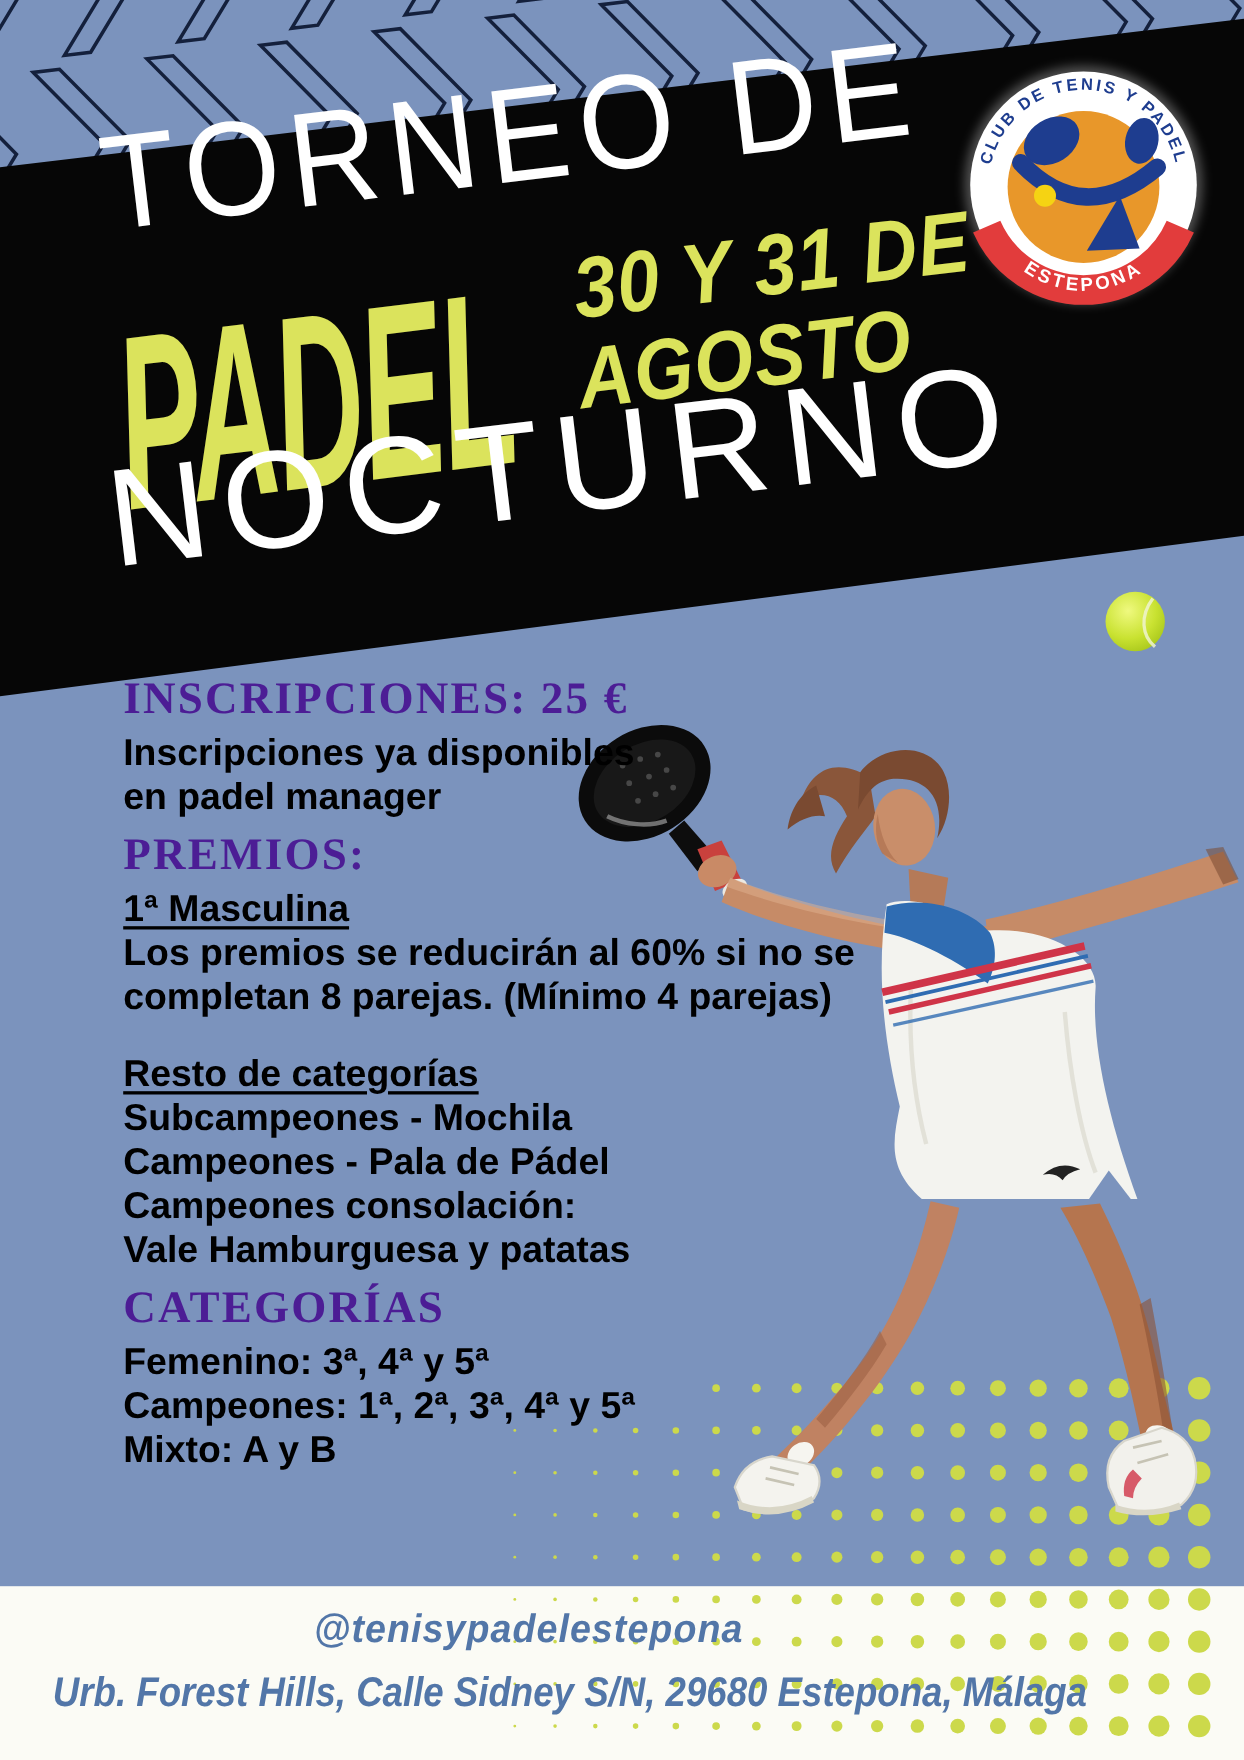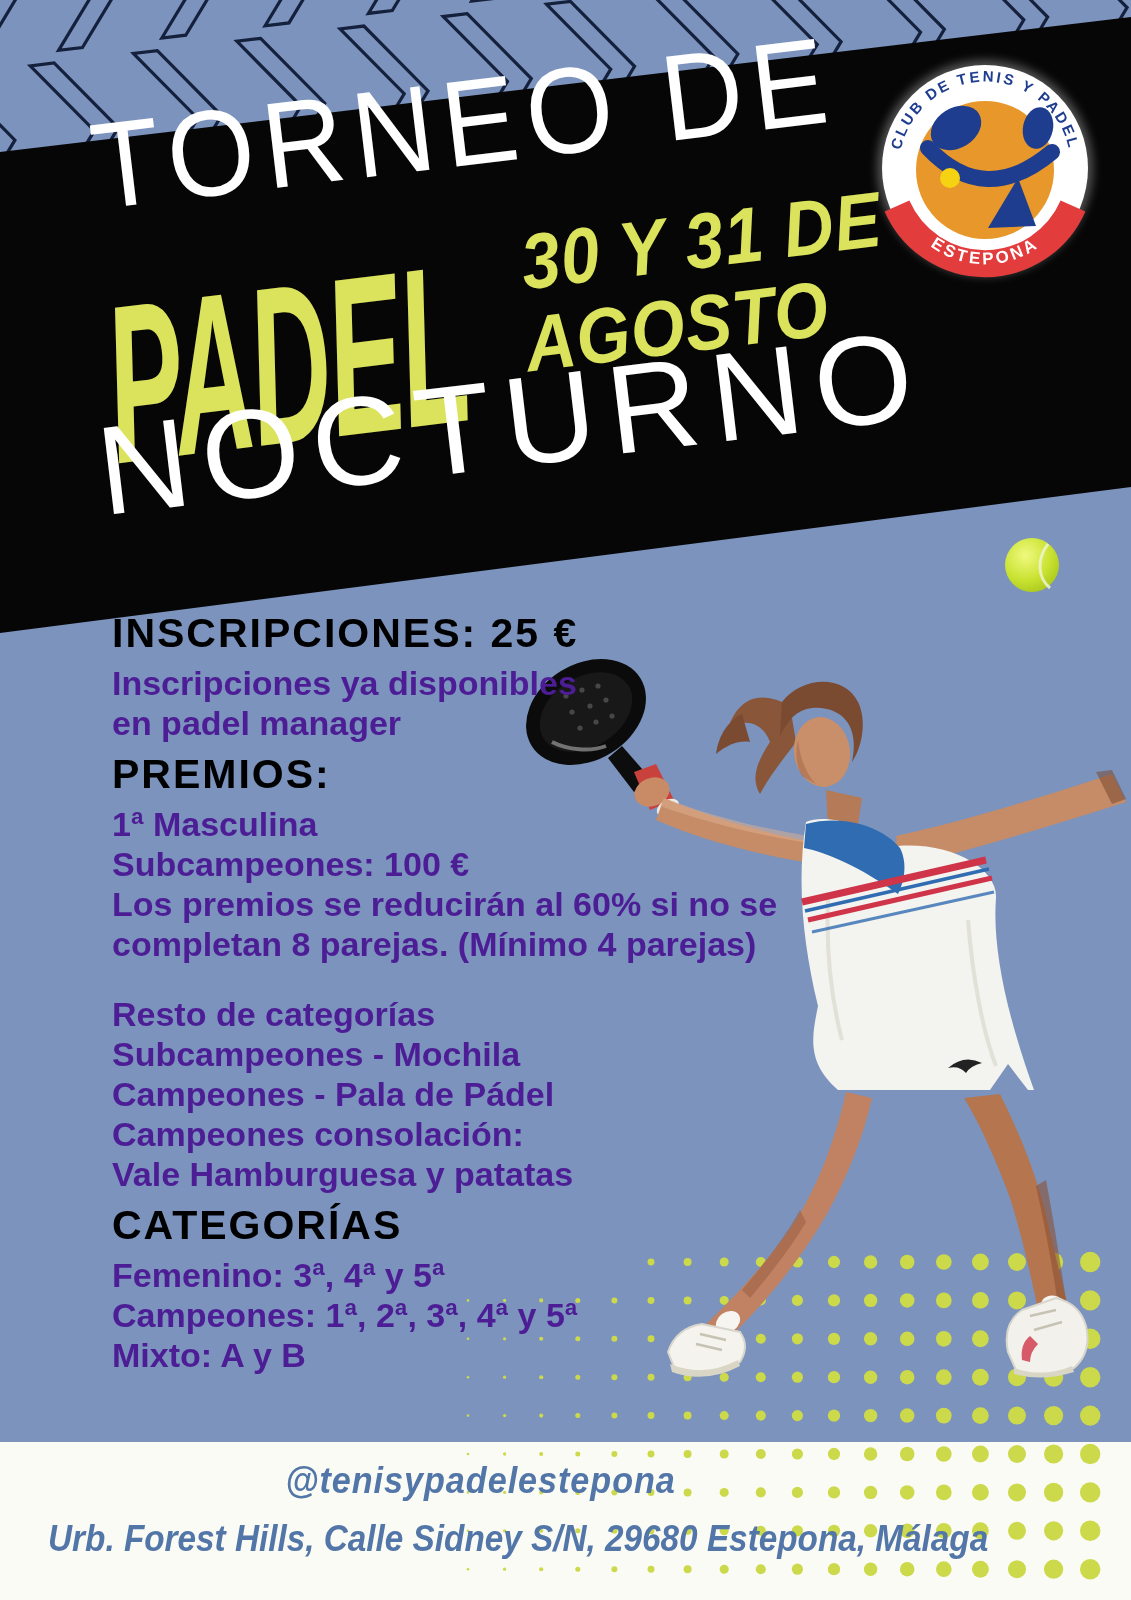--- a/index.html
+++ b/index.html
@@ -24,23 +24,23 @@
     color:#dbe35c;font-size:150px;font-weight:700;font-style:italic;letter-spacing:-2px;
     transform:rotate(-7deg) scale(0.74,1.5);transform-origin:left top;white-space:nowrap;
   }
   .t-date{
     color:#dbe35c;font-size:66px;font-weight:700;font-style:italic;letter-spacing:1px;
     transform:rotate(-7deg) scale(1.05,1.18);transform-origin:left top;white-space:nowrap;
   }
 
   
   .content{left:112px;top:610px;width:680px;}
-  .h-acc{color:#000000;font-size:41px;font-weight:700;letter-spacing:2px;margin:0 0 6px 0;white-space:nowrap;}
-  .b-line{color:#4c1d95;font-size:34px;font-weight:700;line-height:40px;margin:0;white-space:nowrap;}
-  .b-title{text-underline-offset:5px;}
+  .h-acc{color:#4c1d95;font-size:41px;font-weight:700;letter-spacing:2px;margin:0 0 6px 0;white-space:nowrap;font-family:Liberation Serif, serif;}
+  .b-line{color:#000000;font-size:34px;font-weight:700;line-height:40px;margin:0;white-space:nowrap;}
+  .b-title{text-decoration:underline;text-underline-offset:5px;}
   .gap-s{height:8px;}
   .gap-m{height:30px;}
 
   
   .footer-text{left:0;top:1460px;width:961px;text-align:center;}
   .f-handle{
     color:#5276a8;font-size:36px;font-weight:700;font-style:italic;letter-spacing:1px;
     transform:scaleX(0.95);transform-origin:center;white-space:nowrap;margin:0 0 16px 0;
   }
   .f-addr{
@@ -367,21 +367,20 @@
   <div class="txt t-date" style="left:520px;top:300px;">AGOSTO</div>
   <div class="txt t-noct" style="left:90px;top:400px;">NOCTURNO</div>
 
   <div class="txt content">
     <p class="h-acc">INSCRIPCIONES: 25 €</p>
     <p class="b-line">Inscripciones ya disponibles</p>
     <p class="b-line">en padel manager</p>
     <div class="gap-s"></div>
     <p class="h-acc">PREMIOS:</p>
     <p class="b-line b-title">1ª Masculina</p>
-    <p class="b-line">Subcampeones: 100 €</p>
     <p class="b-line">Los premios se reducirán al 60% si no se</p>
     <p class="b-line">completan 8 parejas. (Mínimo 4 parejas)</p>
     <div class="gap-m"></div>
     <p class="b-line b-title">Resto de categorías</p>
     <p class="b-line">Subcampeones - Mochila</p>
     <p class="b-line">Campeones - Pala de Pádel</p>
     <p class="b-line">Campeones consolación:</p>
     <p class="b-line">Vale Hamburguesa y patatas</p>
     <div class="gap-s"></div>
     <p class="h-acc">CATEGORÍAS</p>

